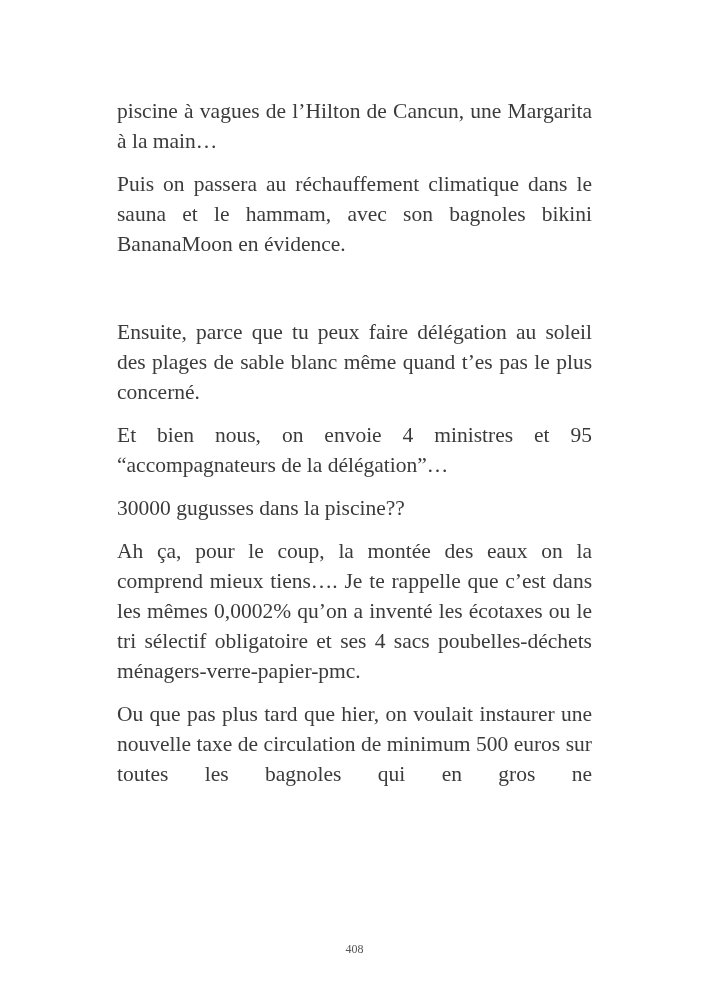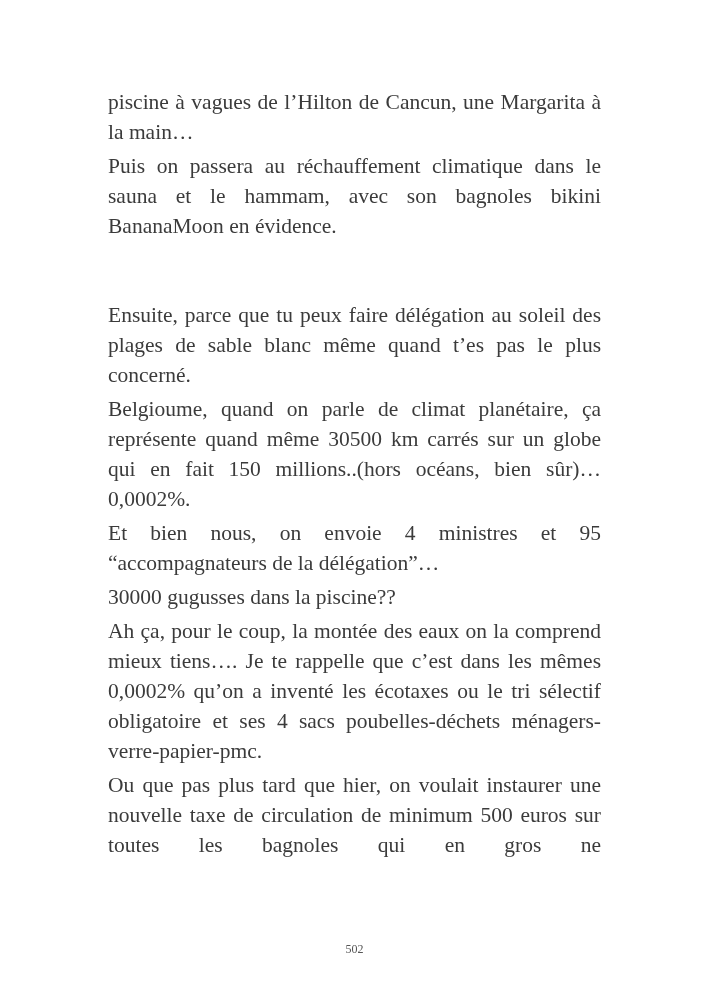--- a/index.html
+++ b/index.html
@@ -23,23 +23,23 @@
     .text-block {
       position: absolute;
       left: 104px;
       width: 501px;
       font-family: "Liberation Serif", "DejaVu Serif", serif;
       font-size: 21.5px;
       line-height: 30px;
       color: #3b3b3b;
     }
     .block-1 { top: 83px; }
-    .block-2 { top: 296px; }
+    .block-2 { top: 304px; }
     .para {
-      margin: 4px;
+      margin: 13px;
       text-align: justify;
       text-align-last: left;
     }
     .page-number {
       position: absolute;
       top: 942px;
       left: 0;
       width: 709px;
       text-align: center;
       font-family: "Liberation Serif", "DejaVu Serif", serif;
@@ -52,22 +52,21 @@
 
 <div class="page">
 
   <div class="text-block block-1">
     <p class="para">piscine à vagues de l’Hilton de Cancun, une Margarita à la main…</p>
     <p class="para">Puis on passera au réchauffement climatique dans le sauna et le hammam, avec son bagnoles bikini BananaMoon en évidence.</p>
   </div>
 
   <div class="text-block block-2">
     <p class="para">Ensuite, parce que tu peux faire délégation au soleil des plages de sable blanc même quand t’es pas le plus concerné.</p>
-    <p class="para">Belgioume, quand on parle de climat planétaire, ça représente quand même 30500 km carrés sur un globe qui en fait 150 millions..(hors océans, bien sûr)…0,0002%.</p>
     <p class="para">Et bien nous, on envoie 4 ministres et 95 “accompagnateurs de la délégation”…</p>
     <p class="para">30000 gugusses dans la piscine??</p>
     <p class="para">Ah ça, pour le coup, la montée des eaux on la comprend mieux tiens…. Je te rappelle que c’est dans les mêmes 0,0002% qu’on a inventé les écotaxes ou le tri sélectif obligatoire et ses 4 sacs poubelles-déchets ménagers-verre-papier-pmc.</p>
     <p class="para para-last" style="text-align-last: justify; font-family: Liberation Serif, serif;">Ou que pas plus tard que hier, on voulait instaurer une nouvelle taxe de circulation de minimum 500 euros sur toutes les bagnoles qui en gros ne</p>
   </div>
 
-  <div class="page-number">502</div>
+  <div class="page-number">408</div>
 
 </div>
 
 </body></html>

